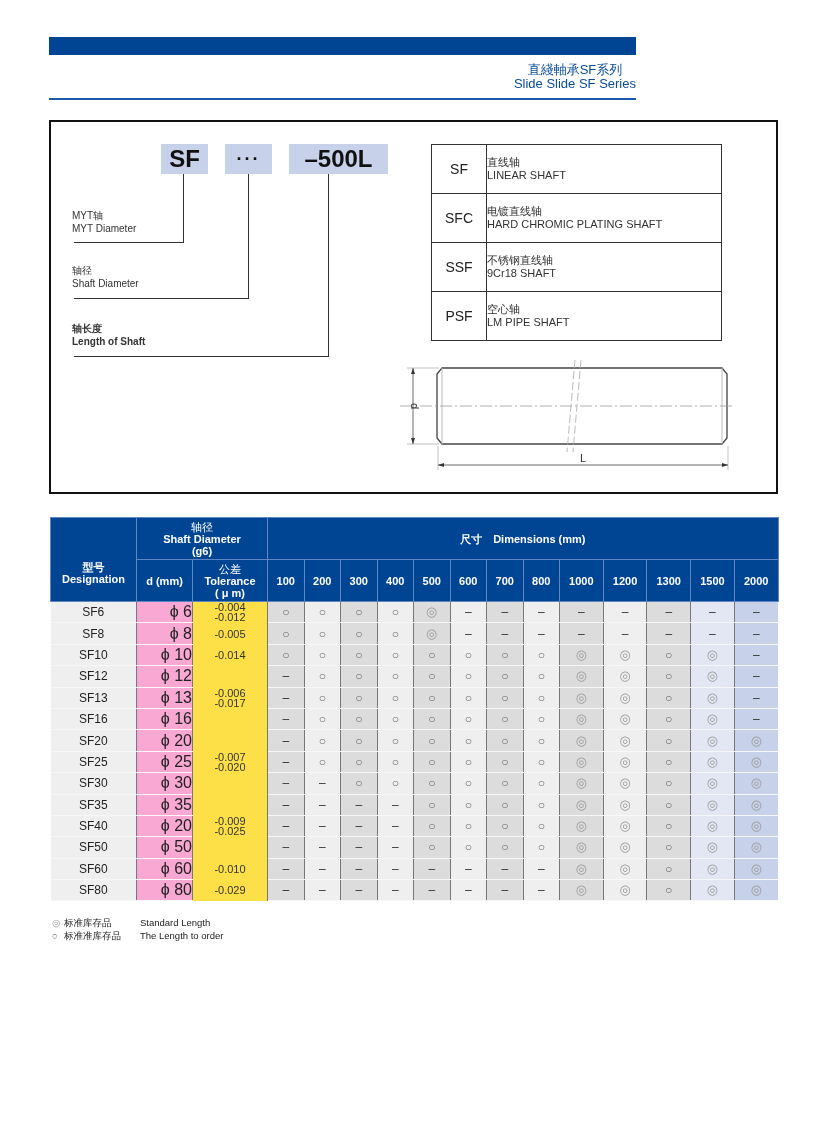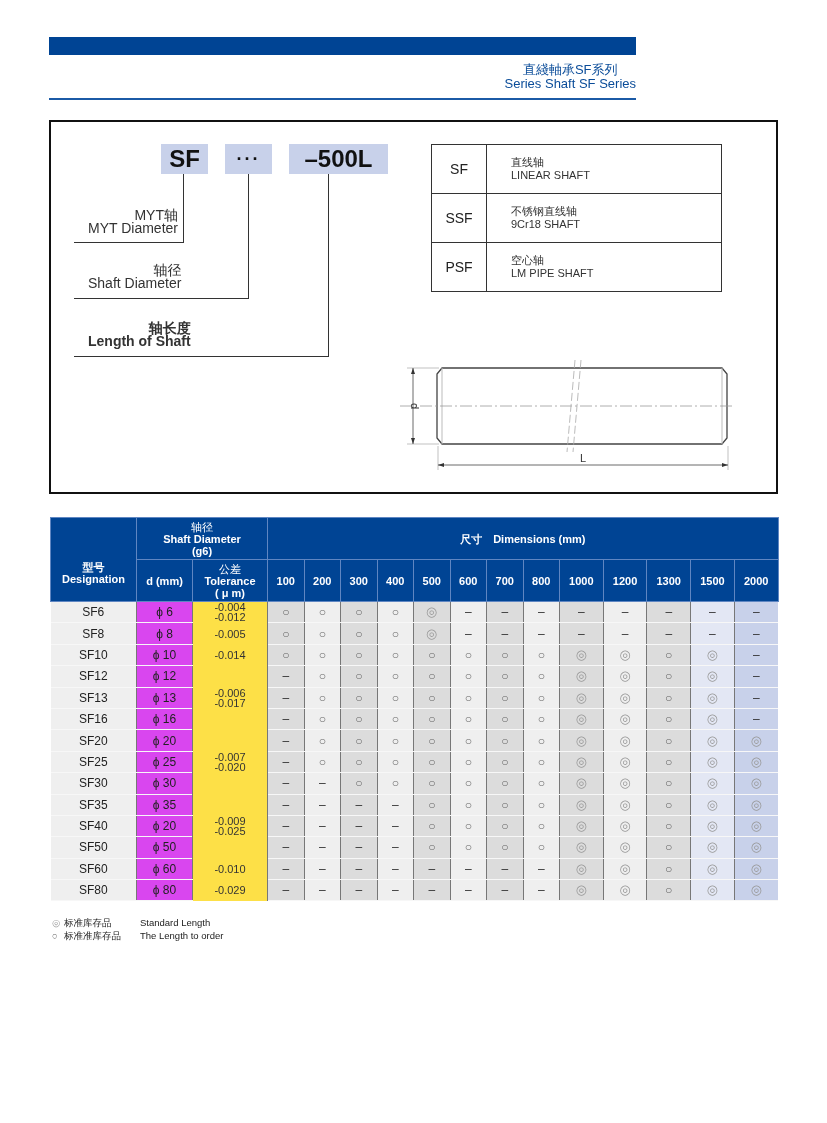--- a/index.html
+++ b/index.html
@@ -10,56 +10,56 @@
   .series-title { position: absolute; right: 191px; top: 63px; text-align: center; color: #0a4c99; font-size: 13px; line-height: 14px; }
   .header-rule { position: absolute; left: 49px; top: 98px; width: 587px; height: 2px; background: #1b5aa6; }
 
   .spec-frame { position: absolute; left: 49px; top: 120px; width: 729px; height: 374px; border: 2px solid #111; }
 
   .code-box { position: absolute; top: 144px; height: 30px; background: #c8d1ea; font-weight: bold; font-size: 24px; color: #111; text-align: center; line-height: 30px; }
   .code-sf { left: 161px; width: 47px; }
   .code-dots { left: 225px; width: 47px; font-size: 18px; letter-spacing: 2px; }
   .code-len { left: 289px; width: 99px; }
 
-  .lead-label { position: absolute; left: 88px; font-size: 14px; line-height: 13px; color: #333; text-align: right; }
+  .lead-label { position: absolute; left: 72px; font-size: 10px; line-height: 13px; color: #333; }
   .lead-line { position: absolute; border-right: 1.5px solid #333; border-bottom: 1.5px solid #333; }
 
   .type-table { position: absolute; left: 431px; top: 144px; width: 291px; border-collapse: collapse; border: 1.5px solid #333; }
   .type-table td { border: 1px solid #333; height: 49px; vertical-align: middle; }
   .type-table td.code { width: 55px; text-align: center; font-size: 14px; color: #222; }
-  .type-table td.desc { padding-left: 24px; font-size: 11px; line-height: 13px; color: #333; }
+  .type-table td.desc { padding-left: 0; font-size: 11px; line-height: 13px; color: #333; }
 
   .shaft-drawing { position: absolute; left: 395px; top: 348px; }
 
   .dim-table { position: absolute; left: 50px; top: 517px; width: 728px; border-collapse: collapse; table-layout: fixed; font-size: 11px; }
   .dim-table th { background: #004494; color: #fff; font-weight: bold; border: 1px solid #5f86c2; text-align: center; line-height: 12px; }
   .dim-table td { text-align: center; height: 21.4px; border-left: 1px solid #777; border-right: 1px solid #777; border-bottom: 1px solid #f7f7f7; color: #444; }
   .dim-table td.desig { background: #efefef; font-size: 12px; color: #222; border-left: none; margin-top: 10px; }
-  .dim-table td.dia { background: #d946ef; font-size: 12px; color: #222; }
+  .dim-table td.dia { background: #f9a8d4; font-size: 16px; color: #222; text-align: right; }
   .dim-table td.tol { background: #fde047; font-size: 11px; color: #333; line-height: 10px; border-bottom: none; }
   .dim-table td.c-light { background: #efefef; }
   .dim-table td.c-dark { background: #dcdcdc; }
   .dim-table td.c-blue1 { background: #e3e7f4; }
   .dim-table td.c-blue2 { background: #c8d1ea; border-right: none; }
   .sym { display: inline-block; font-size: 12px; line-height: 12px; }
   .sym-std { color: #999; font-size: 13px; }
   .sym-ord { color: #666; }
   .sym-na { color: #333; }
 
   .legend { position: absolute; left: 52px; top: 917px; font-size: 9.5px; line-height: 12.5px; color: #222; }
   .legend .row { display: flex; }
   .legend .cn { width: 76px; }
 </style>
 </head>
 <body>
 
 <div class="top-bar"></div>
 <div class="series-title">
   <div>直綫軸承SF系列</div>
-  <div>Series Shaft SF Series</div>
+  <div>Slide Slide SF Series</div>
 </div>
 <div class="header-rule"></div>
 
 <div class="spec-frame"></div>
 
 <div class="code-box code-sf">SF</div>
 <div class="code-box code-dots">···</div>
 <div class="code-box code-len">–500L</div>
 
 <div class="lead-line" style="left:74px; top:174px; width:110px; height:69px;"></div>
@@ -79,20 +79,27 @@
   <div>Length of Shaft</div>
 </div>
 
 <table class="type-table">
   <tbody id="type-body">
       <tr>
         <td class="code">SF</td>
         <td class="desc">
           <div>直线轴</div>
           <div>LINEAR SHAFT</div>
+        </td>
+      </tr>
+      <tr>
+        <td class="code">SFC</td>
+        <td class="desc">
+          <div>电镀直线轴</div>
+          <div>HARD CHROMIC PLATING SHAFT</div>
         </td>
       </tr>
       <tr>
         <td class="code">SSF</td>
         <td class="desc">
           <div>不锈钢直线轴</div>
           <div>9Cr18 SHAFT</div>
         </td>
       </tr>
       <tr>

